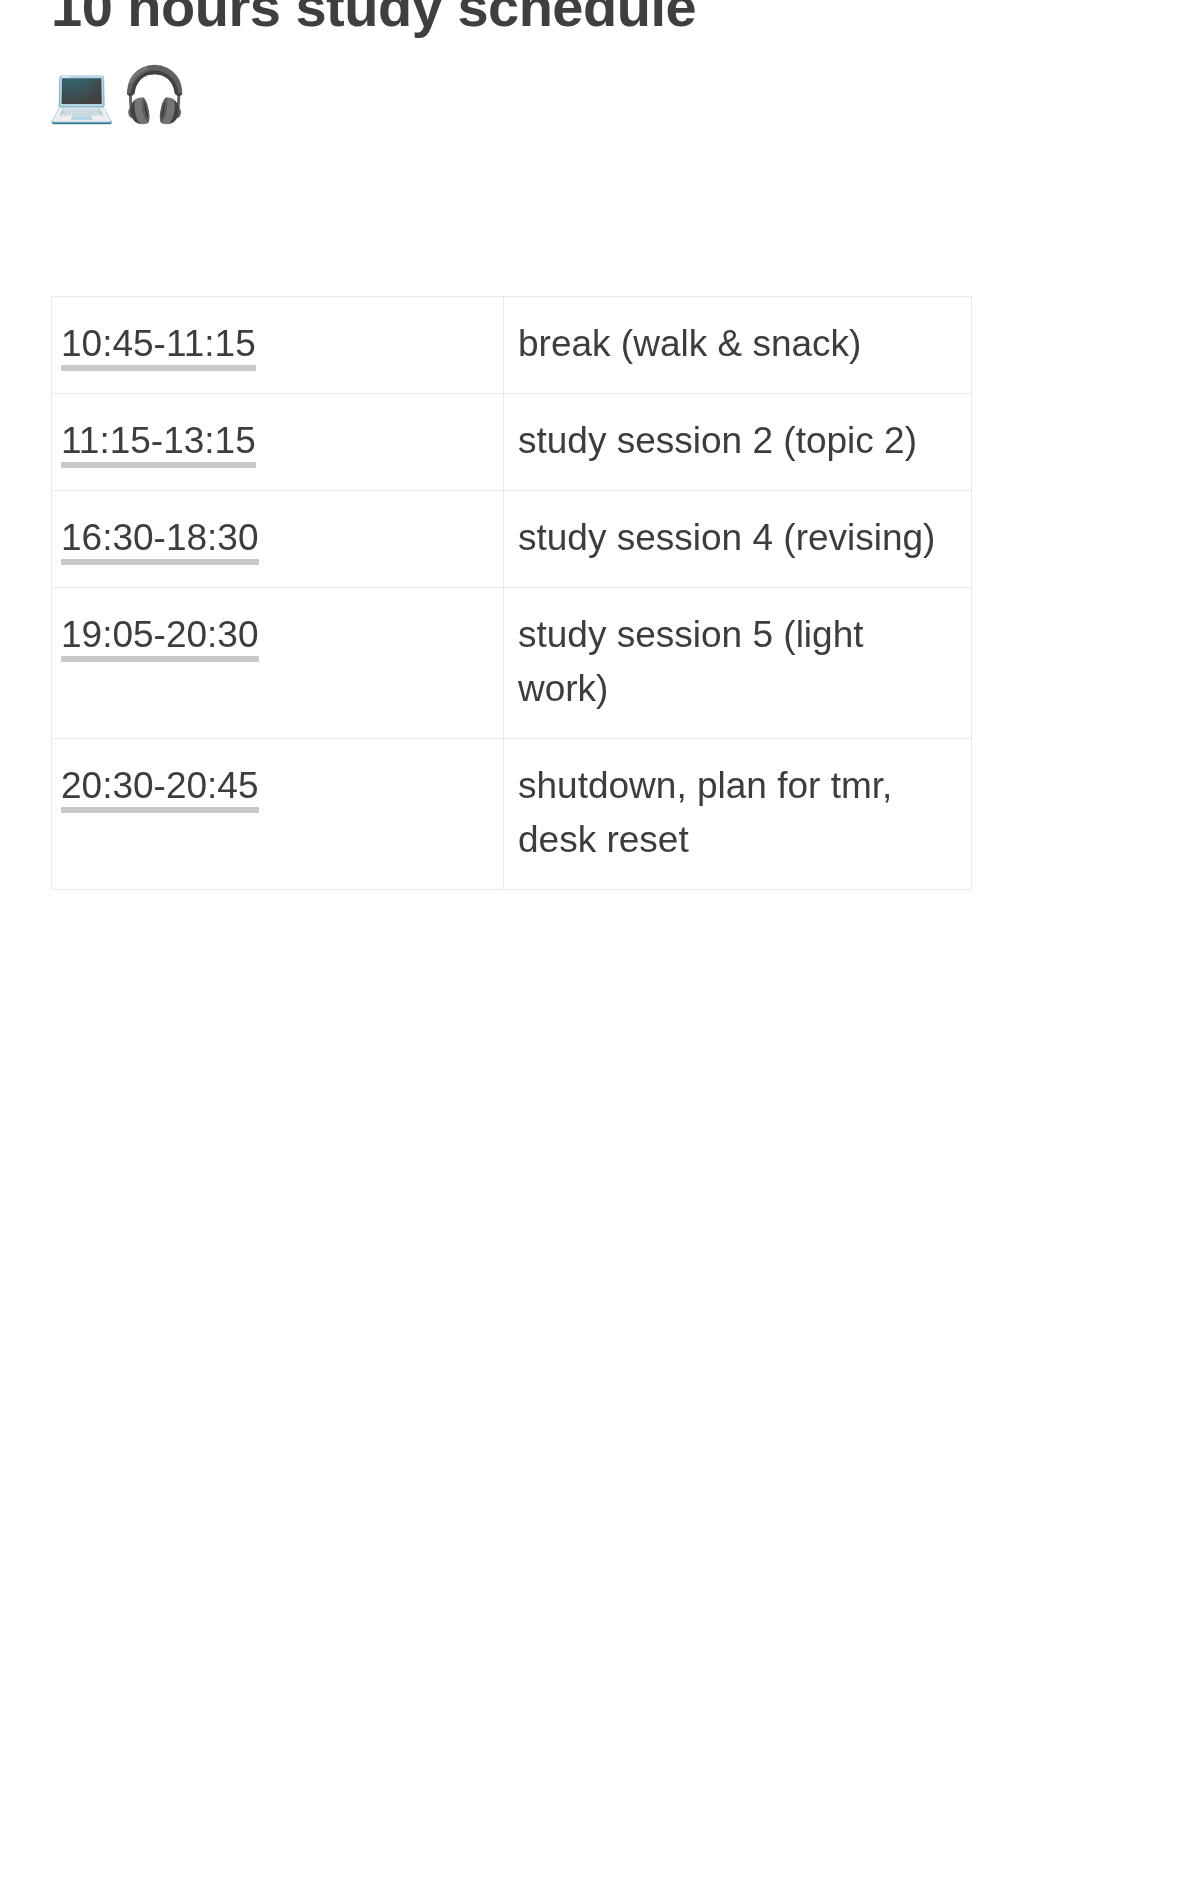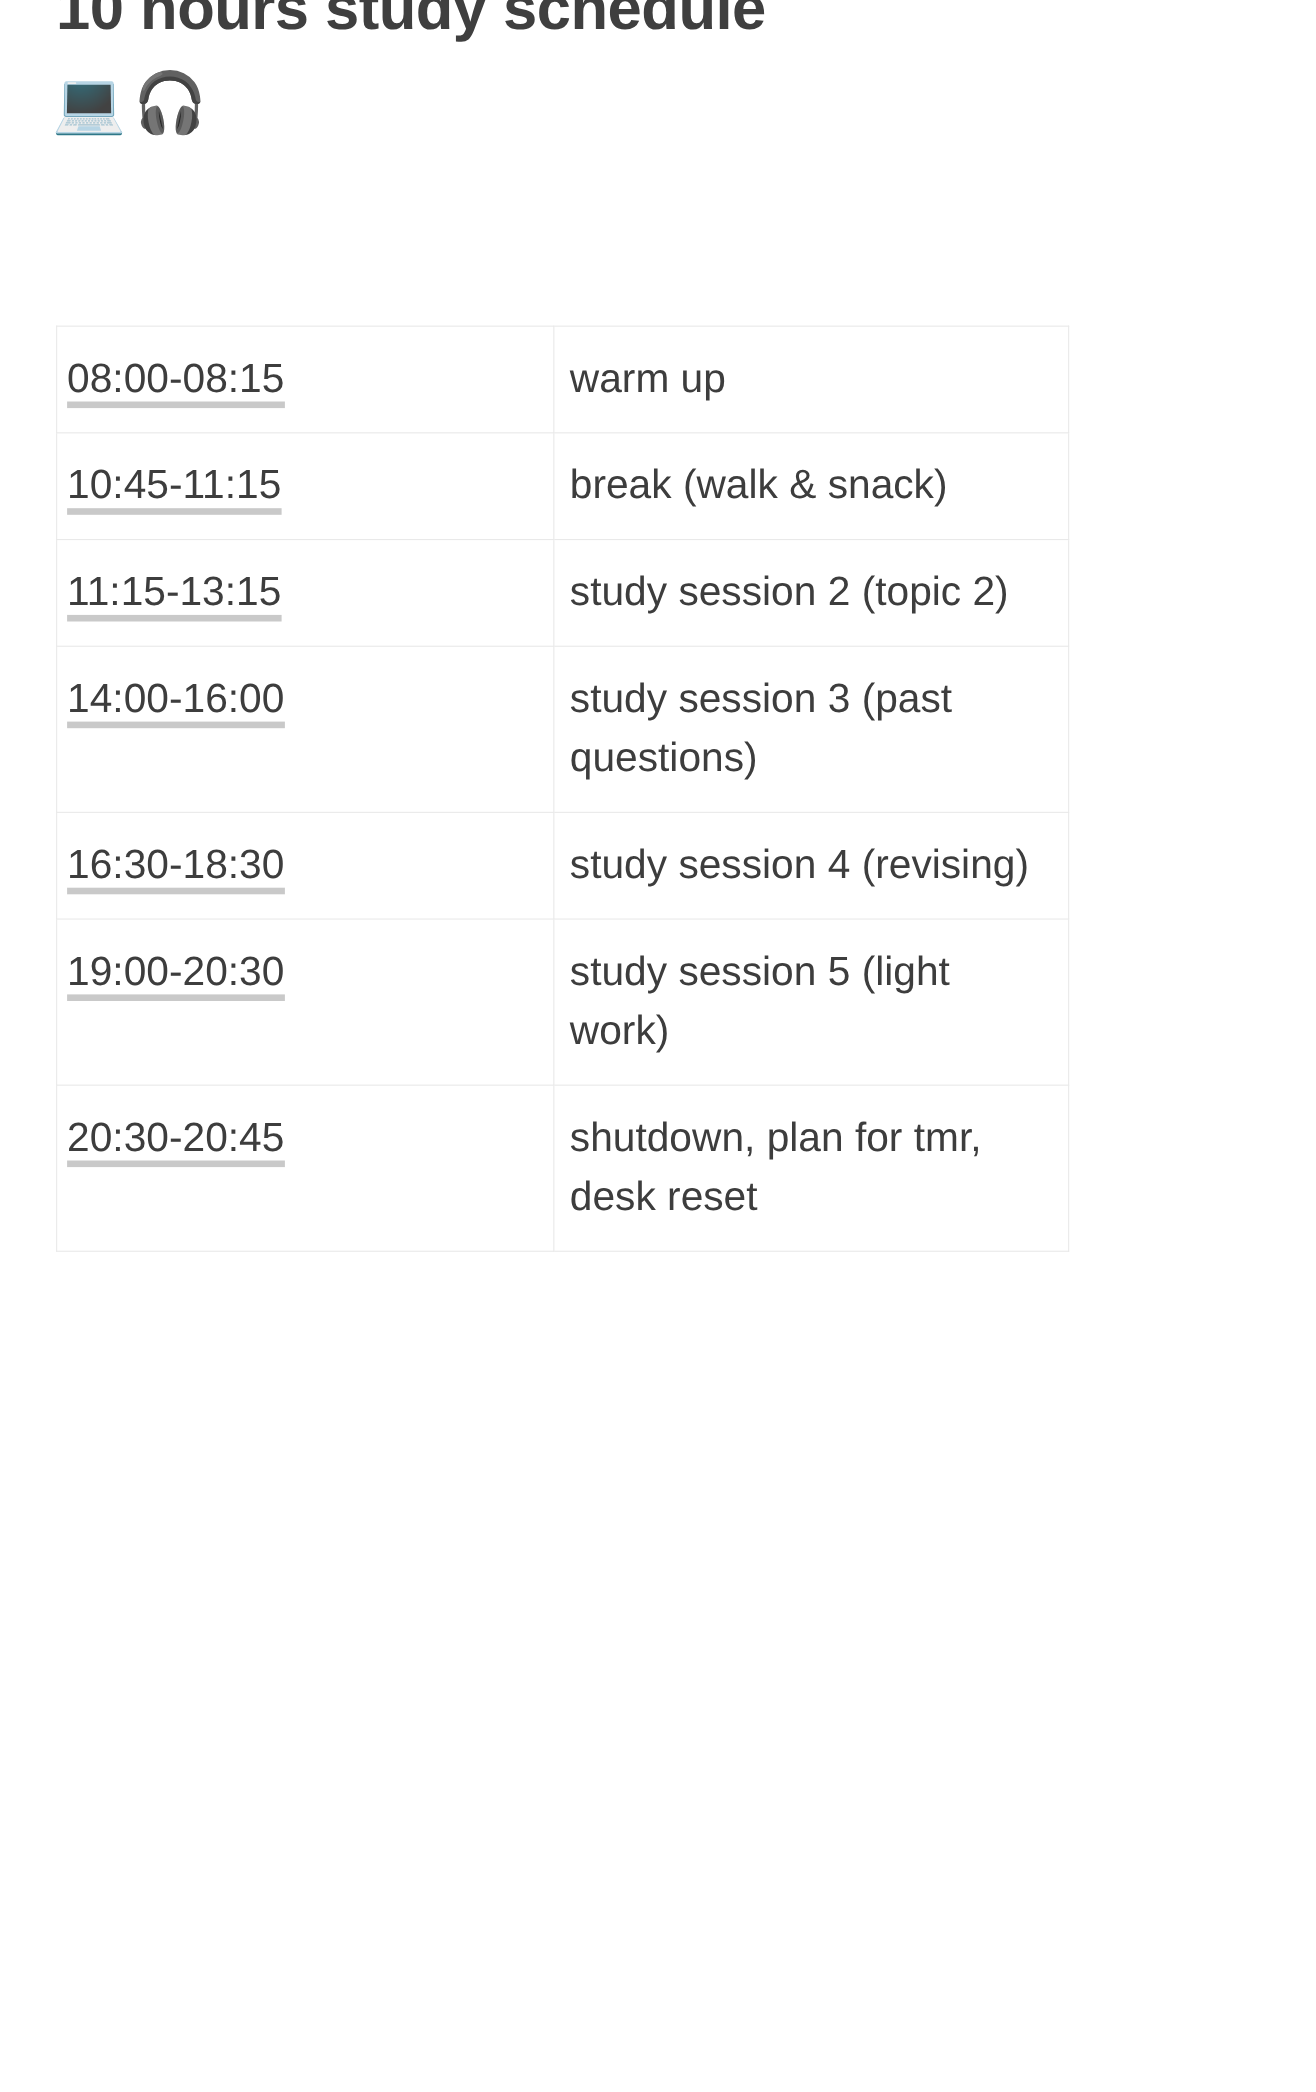--- a/index.html
+++ b/index.html
@@ -114,51 +114,39 @@
   </div>
 
   <div class="emoji-row">
     <span>💻</span><span>🎧</span>
   </div>
 
   <div class="table-wrap">
     <table class="schedule">
       <tbody>
           <tr>
-            <td class="time-cell"><span class="time-label">08:00-08:15</span></td>
-            <td class="desc-cell">
-              <span class="desc-label">warm up</span>
-            </td>
-          </tr>
-          <tr>
             <td class="time-cell"><span class="time-label">10:45-11:15</span></td>
             <td class="desc-cell">
               <span class="desc-label">break (walk &amp; snack)</span>
             </td>
           </tr>
           <tr>
             <td class="time-cell"><span class="time-label">11:15-13:15</span></td>
             <td class="desc-cell">
               <span class="desc-label">study session 2 (topic 2)</span>
             </td>
           </tr>
           <tr>
-            <td class="time-cell"><span class="time-label">14:00-16:00</span></td>
-            <td class="desc-cell">
-              <span class="desc-label">study session 3 (past questions)</span>
-            </td>
-          </tr>
-          <tr>
             <td class="time-cell"><span class="time-label">16:30-18:30</span></td>
             <td class="desc-cell">
               <span class="desc-label">study session 4 (revising)</span>
             </td>
           </tr>
           <tr>
-            <td class="time-cell"><span class="time-label">19:00-20:30</span></td>
+            <td class="time-cell"><span class="time-label">19:05-20:30</span></td>
             <td class="desc-cell">
               <span class="desc-label">study session 5 (light work)</span>
             </td>
           </tr>
           <tr>
             <td class="time-cell"><span class="time-label">20:30-20:45</span></td>
             <td class="desc-cell">
               <span class="desc-label">shutdown, plan for tmr, desk reset</span>
             </td>
           </tr>

